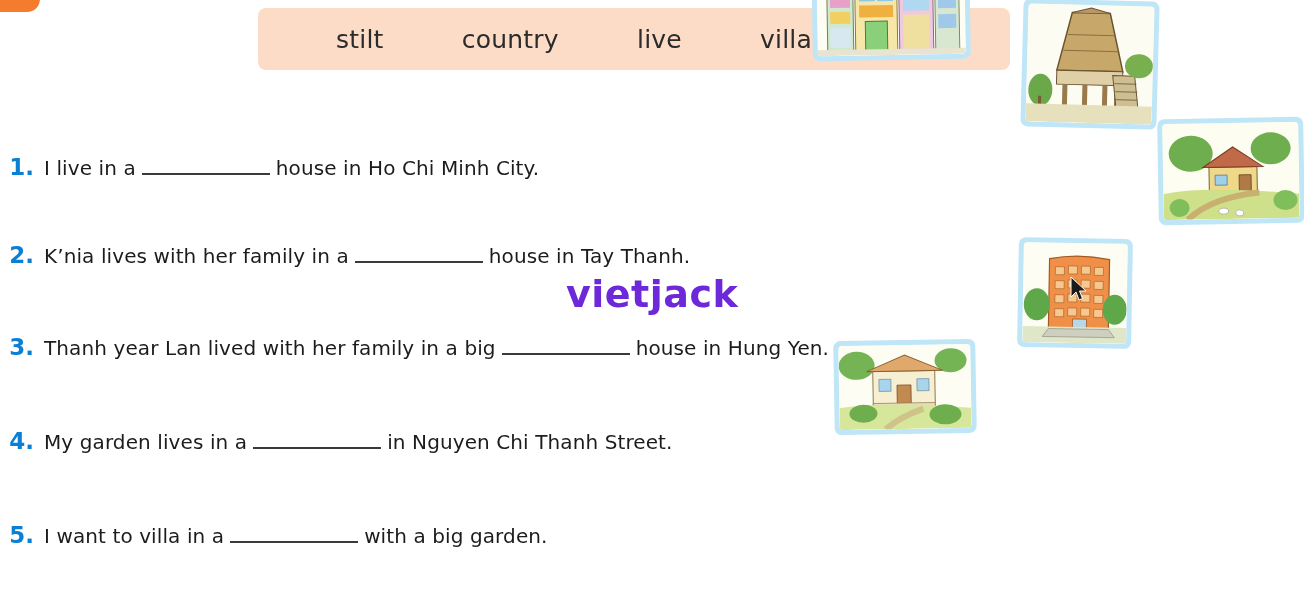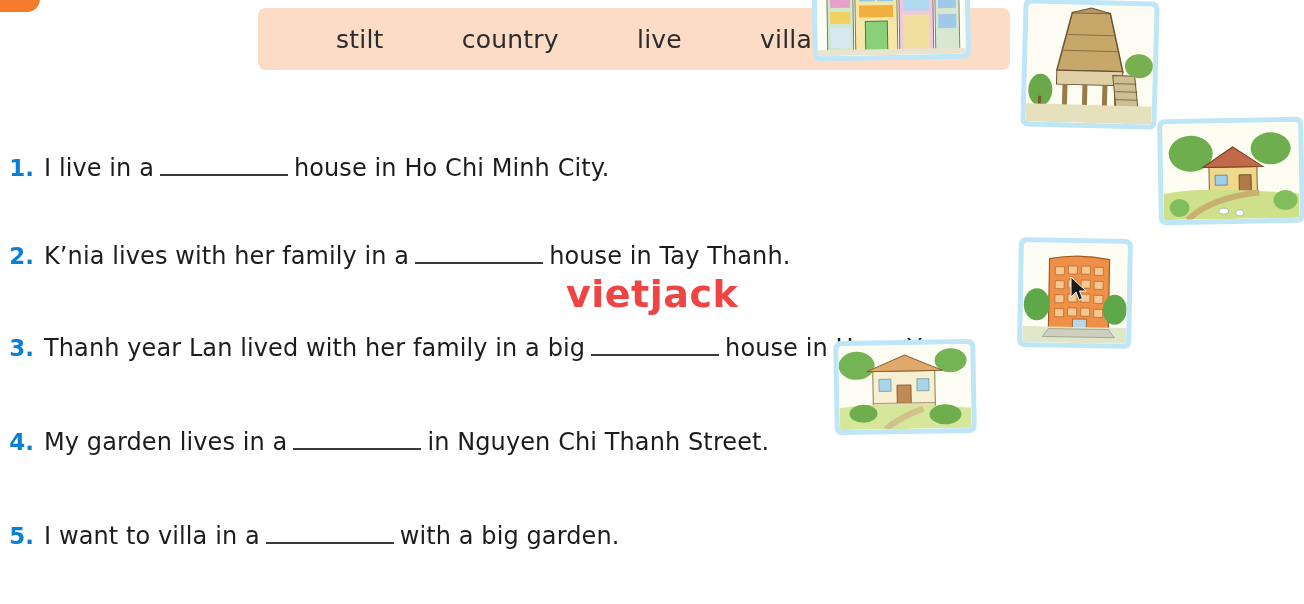--- a/index.html
+++ b/index.html
@@ -63,40 +63,40 @@
   .q .num {
     color: #0b7fd4;
     font-weight: bold;
     font-size: 23px;
     width: 34px;
     text-align: right;
     margin-right: 10px;
     flex: none;
   }
   .q .txt {
-    font-size: 24px;
+    font-size: 20px;
     color: #1c1c1c;
     letter-spacing: .1px;
   }
   .blank {
     display: inline-block;
     width: 128px;
     border-bottom: 2px solid #3a3a3a;
     margin: 0 6px;
     vertical-align: baseline;
     height: 17px;
   }
 
   
   .watermark {
     position: absolute;
     left: 566px;
     top: 272px;
     font-size: 38px;
-    color: #ef4444;
+    color: #6d28d9;
     font-weight: bold;
     letter-spacing: .5px;
     user-select: none;
   }
 
   
   .pic {
     position: absolute;
     background: #bfe6f7;
     border-radius: 7px;

